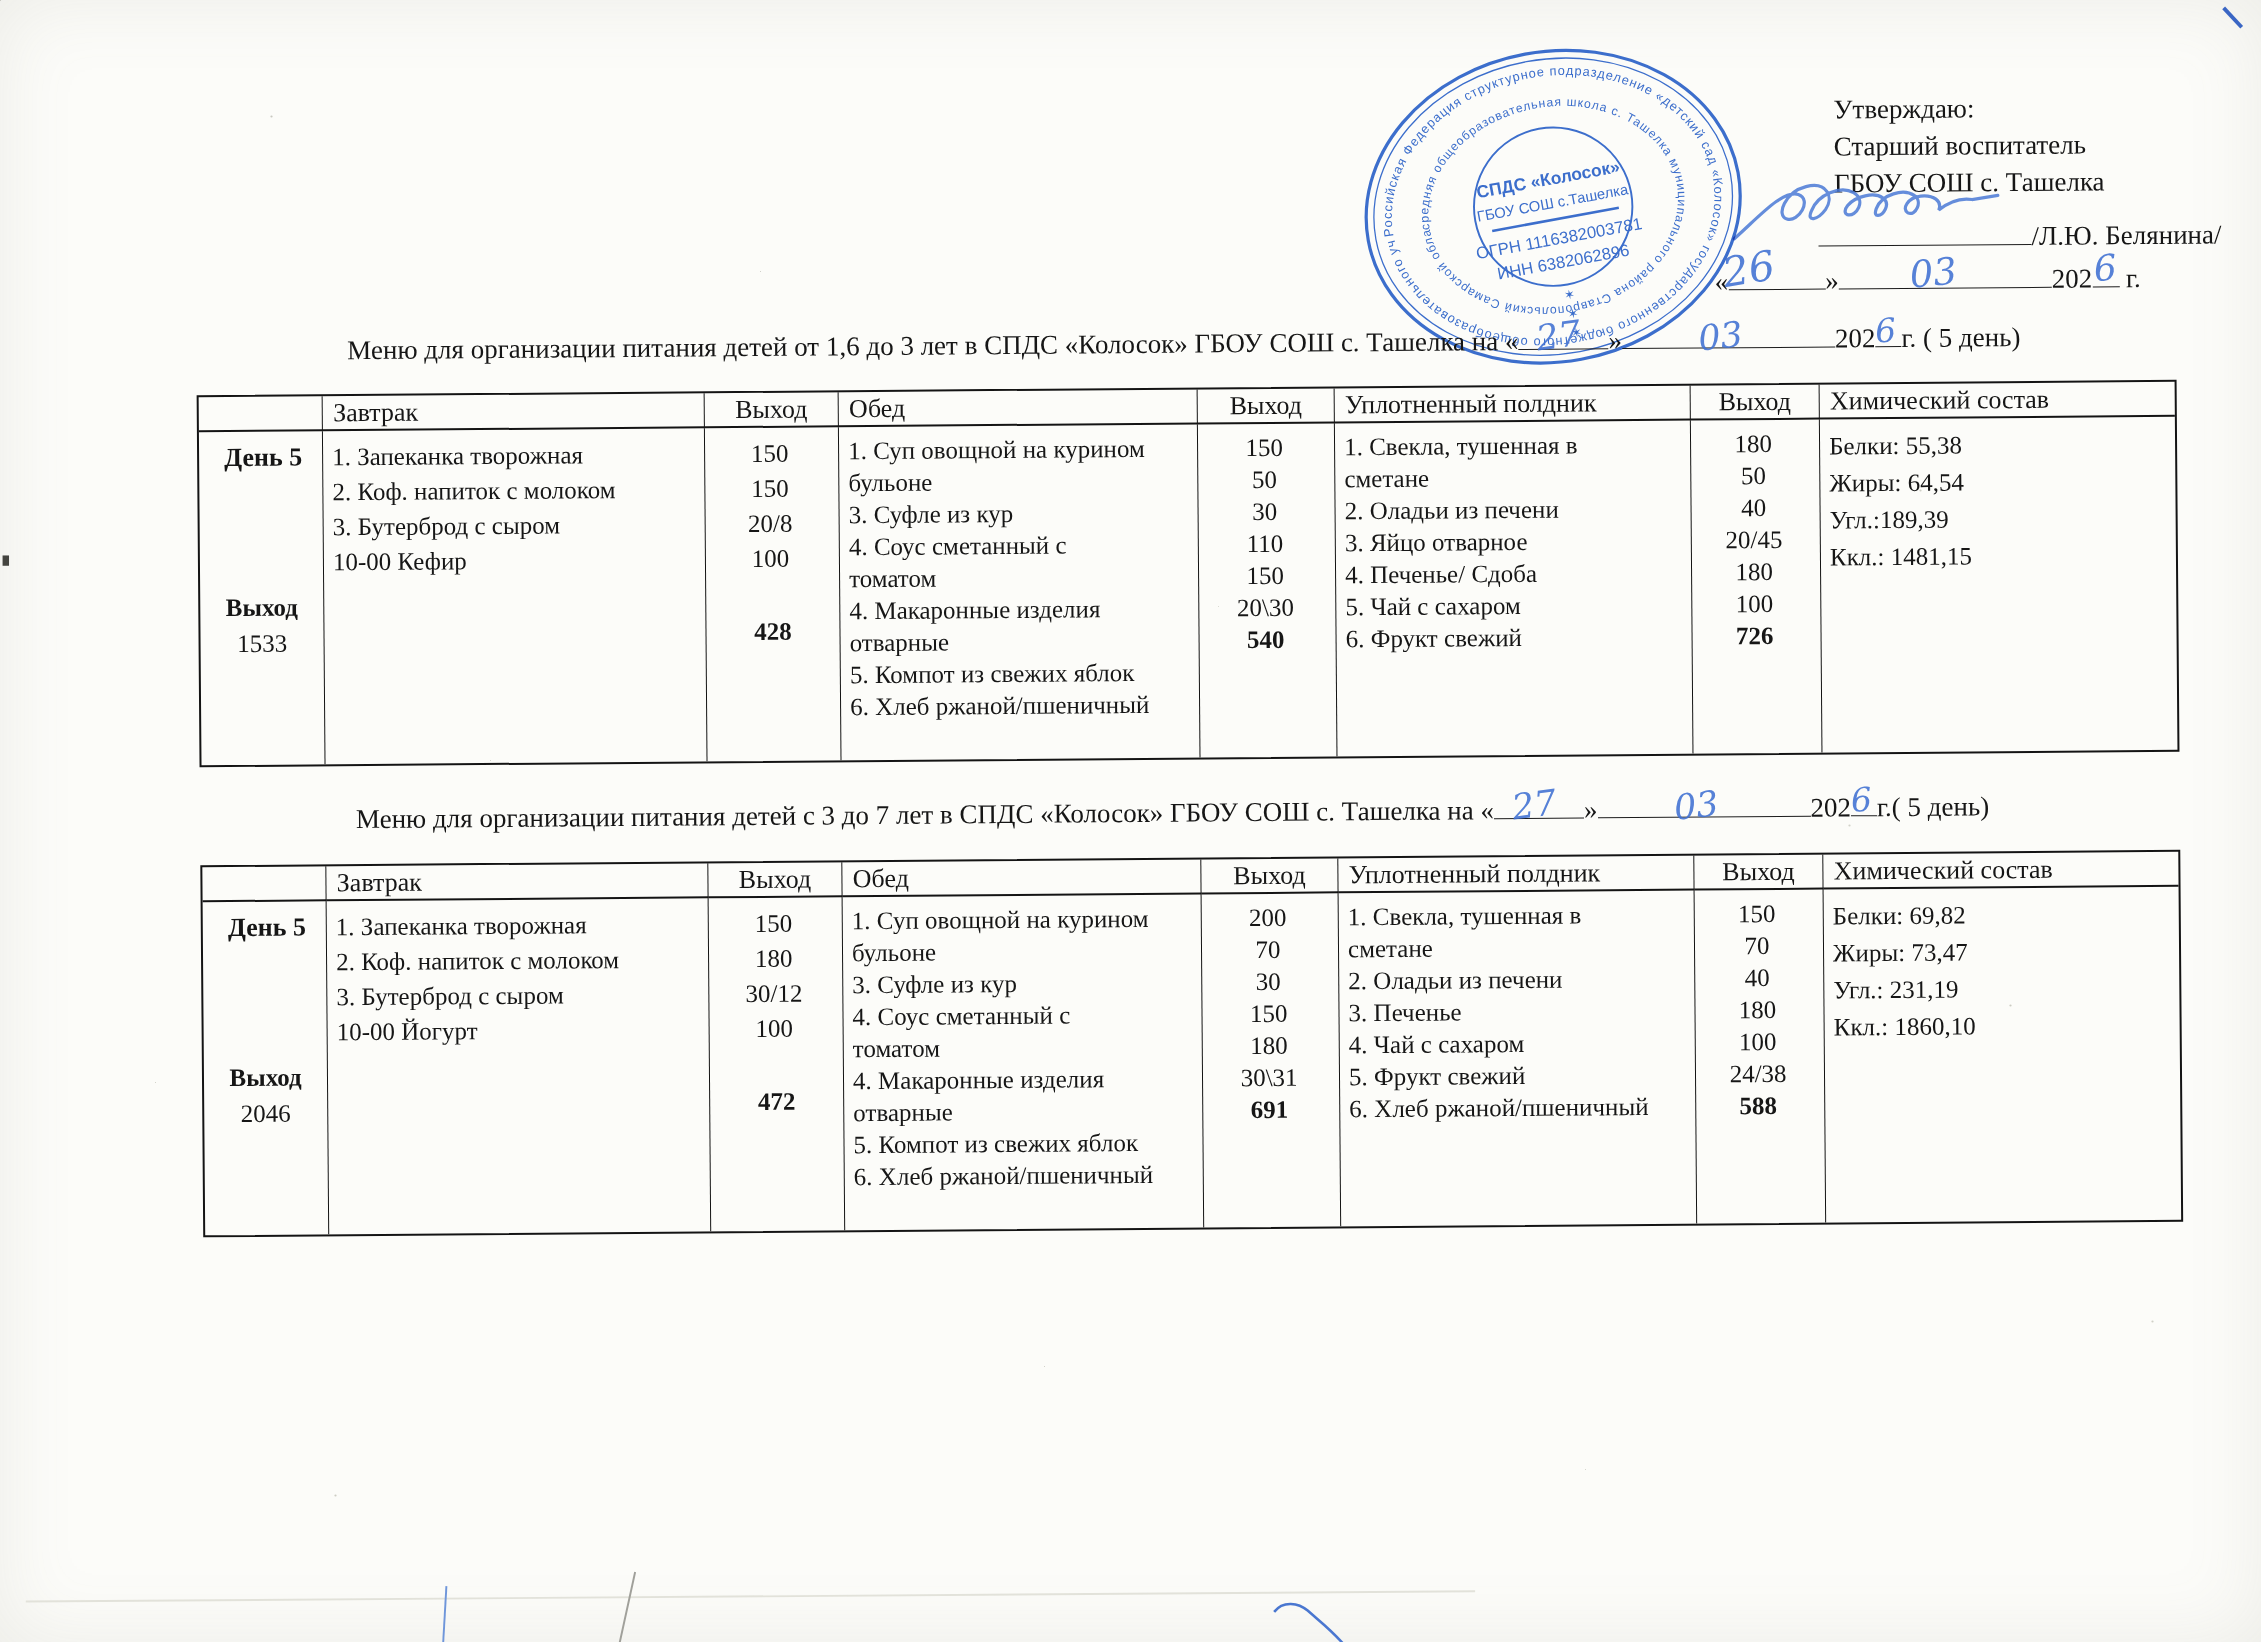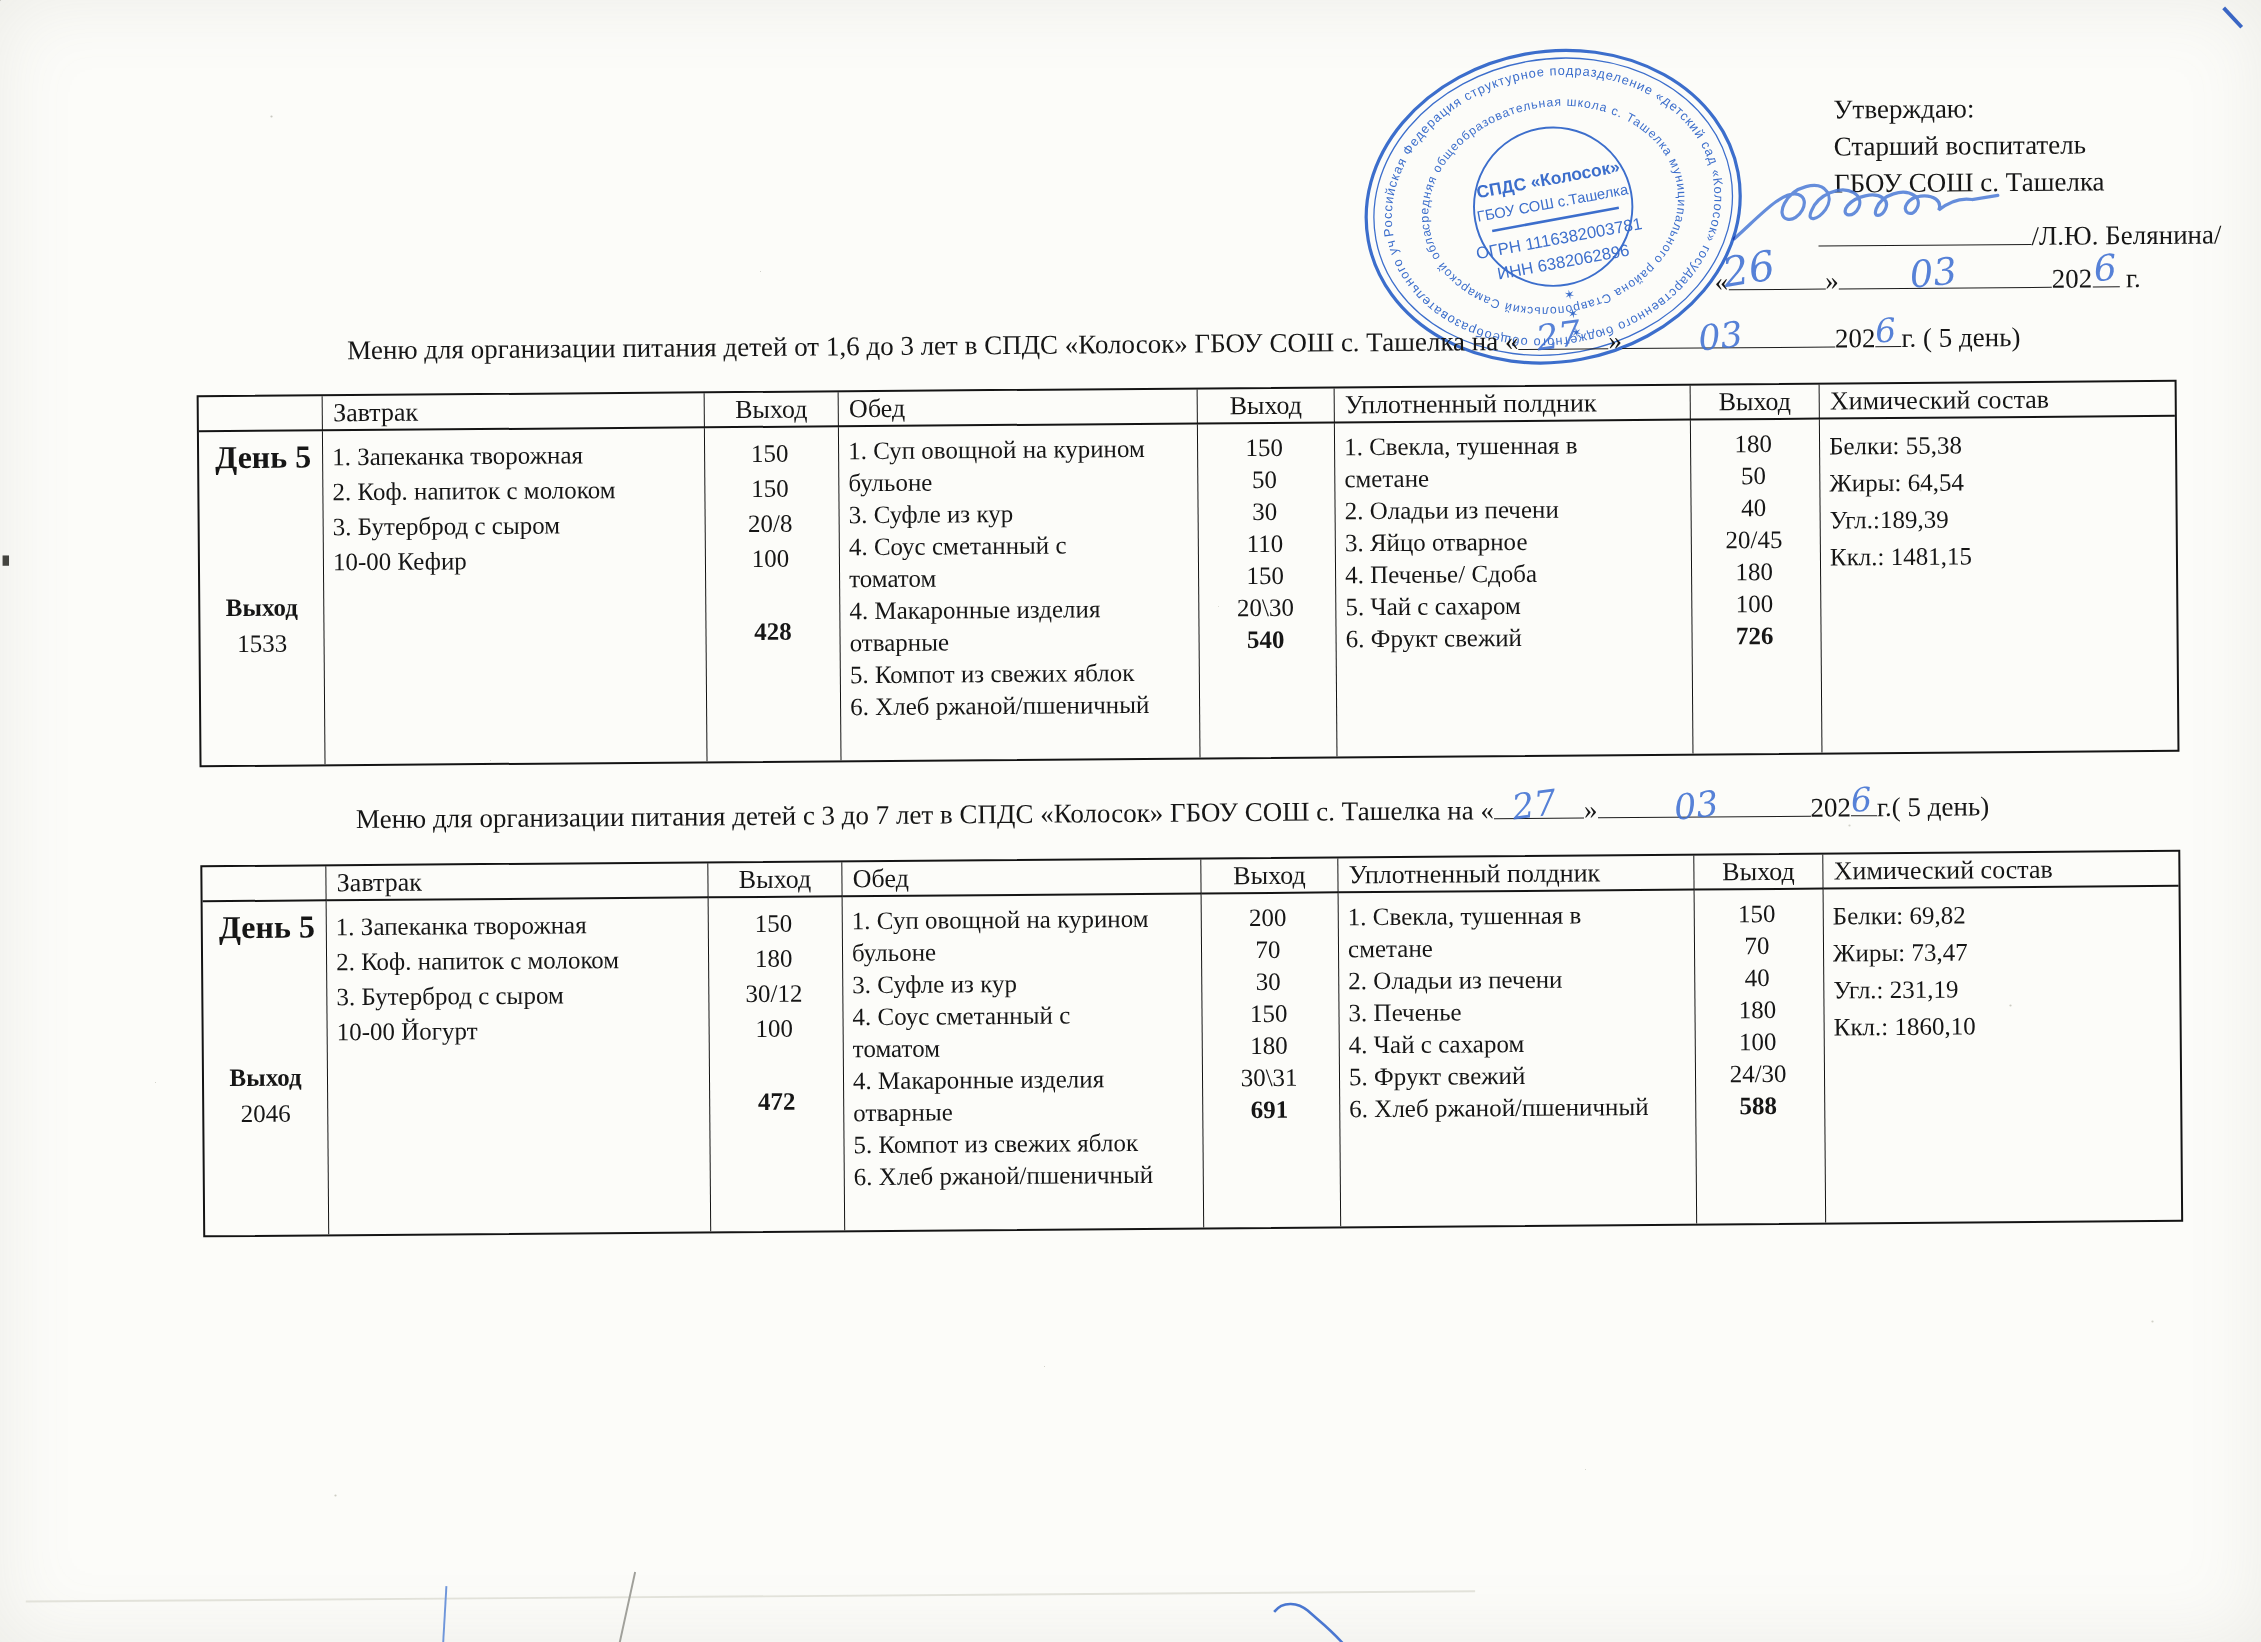--- a/index.html
+++ b/index.html
@@ -33,21 +33,21 @@
   .hcell{border-right:1.9px solid #141414;border-bottom:2.6px solid #141414;height:33px;
          display:flex;align-items:center;font-size:26px;padding-left:10.3px;white-space:nowrap;overflow:visible;}
   .hcell.cen{justify-content:center;padding-left:0;}
   .menu-table > div:nth-child(8n){border-right:none;}
   .bcell{border-right:1.9px solid #141414;position:relative;height:325px;padding:7.7px 3.9px 0 9px;font-size:25px;}
   .ln{white-space:nowrap;}
   .lh55{line-height:35px;} .lh50{line-height:32px;} .lh58{line-height:37px;}
   .val{text-align:center;padding-left:0;}
   .val div{white-space:nowrap;}
   .bold{font-weight:bold;}
-  .day{font-weight:bold;text-align:center;font-size:32px;line-height:35px;}
+  .day{font-weight:bold;text-align:center;font-size:26px;line-height:35px;}
   .outlab{position:absolute;top:162px;left:0;width:100%;text-align:center;font-weight:bold;}
   .outval{position:absolute;top:198px;left:0;width:100%;text-align:center;font-weight:normal;}
   .abs-total{position:absolute;top:190px;left:0;width:100%;text-align:center;font-weight:bold;}
 
   
   .artifacts{position:absolute;inset:0;pointer-events:none;}
   .speckles{position:absolute;top:0;left:0;width:1.3px;height:1.3px;background:#b9b9b2;border-radius:50%;
     box-shadow:271px 116px 0 0.6px #c8c8c0, 760px 271px 0 0 #c2c2ba, 1920px 490px 0 0.6px #cfcfc6,
                490px 760px 0 0 #c6c6bd, 2010px 1005px 0 0.6px #cbcbc2, 1044px 1366px 0 0 #c4c4bb,
                335px 1495px 0 0.6px #cdcdc4, 1585px 1469px 0 0 #c9c9c0, 2152px 1321px 0 0.6px #d0d0c7,
@@ -238,21 +238,21 @@
       <div class="ln lh50">4. Чай с сахаром</div>
       <div class="ln lh50">5. Фрукт свежий</div>
       <div class="ln lh50">6. Хлеб ржаной/пшеничный</div>
     </div>
     <div class="bcell val">
       <div class="lh50">150</div>
       <div class="lh50">70</div>
       <div class="lh50">40</div>
       <div class="lh50">180</div>
       <div class="lh50">100</div>
-      <div class="lh50">24/30</div>
+      <div class="lh50">24/38</div>
       <div class="lh50 bold">588</div>
     </div>
     <div class="bcell">
       <div class="ln lh58">Белки: 69,82</div>
       <div class="ln lh58">Жиры: 73,47</div>
       <div class="ln lh58">Угл.: 231,19</div>
       <div class="ln lh58">Ккл.: 1860,10</div>
     </div>
   </div>
 

